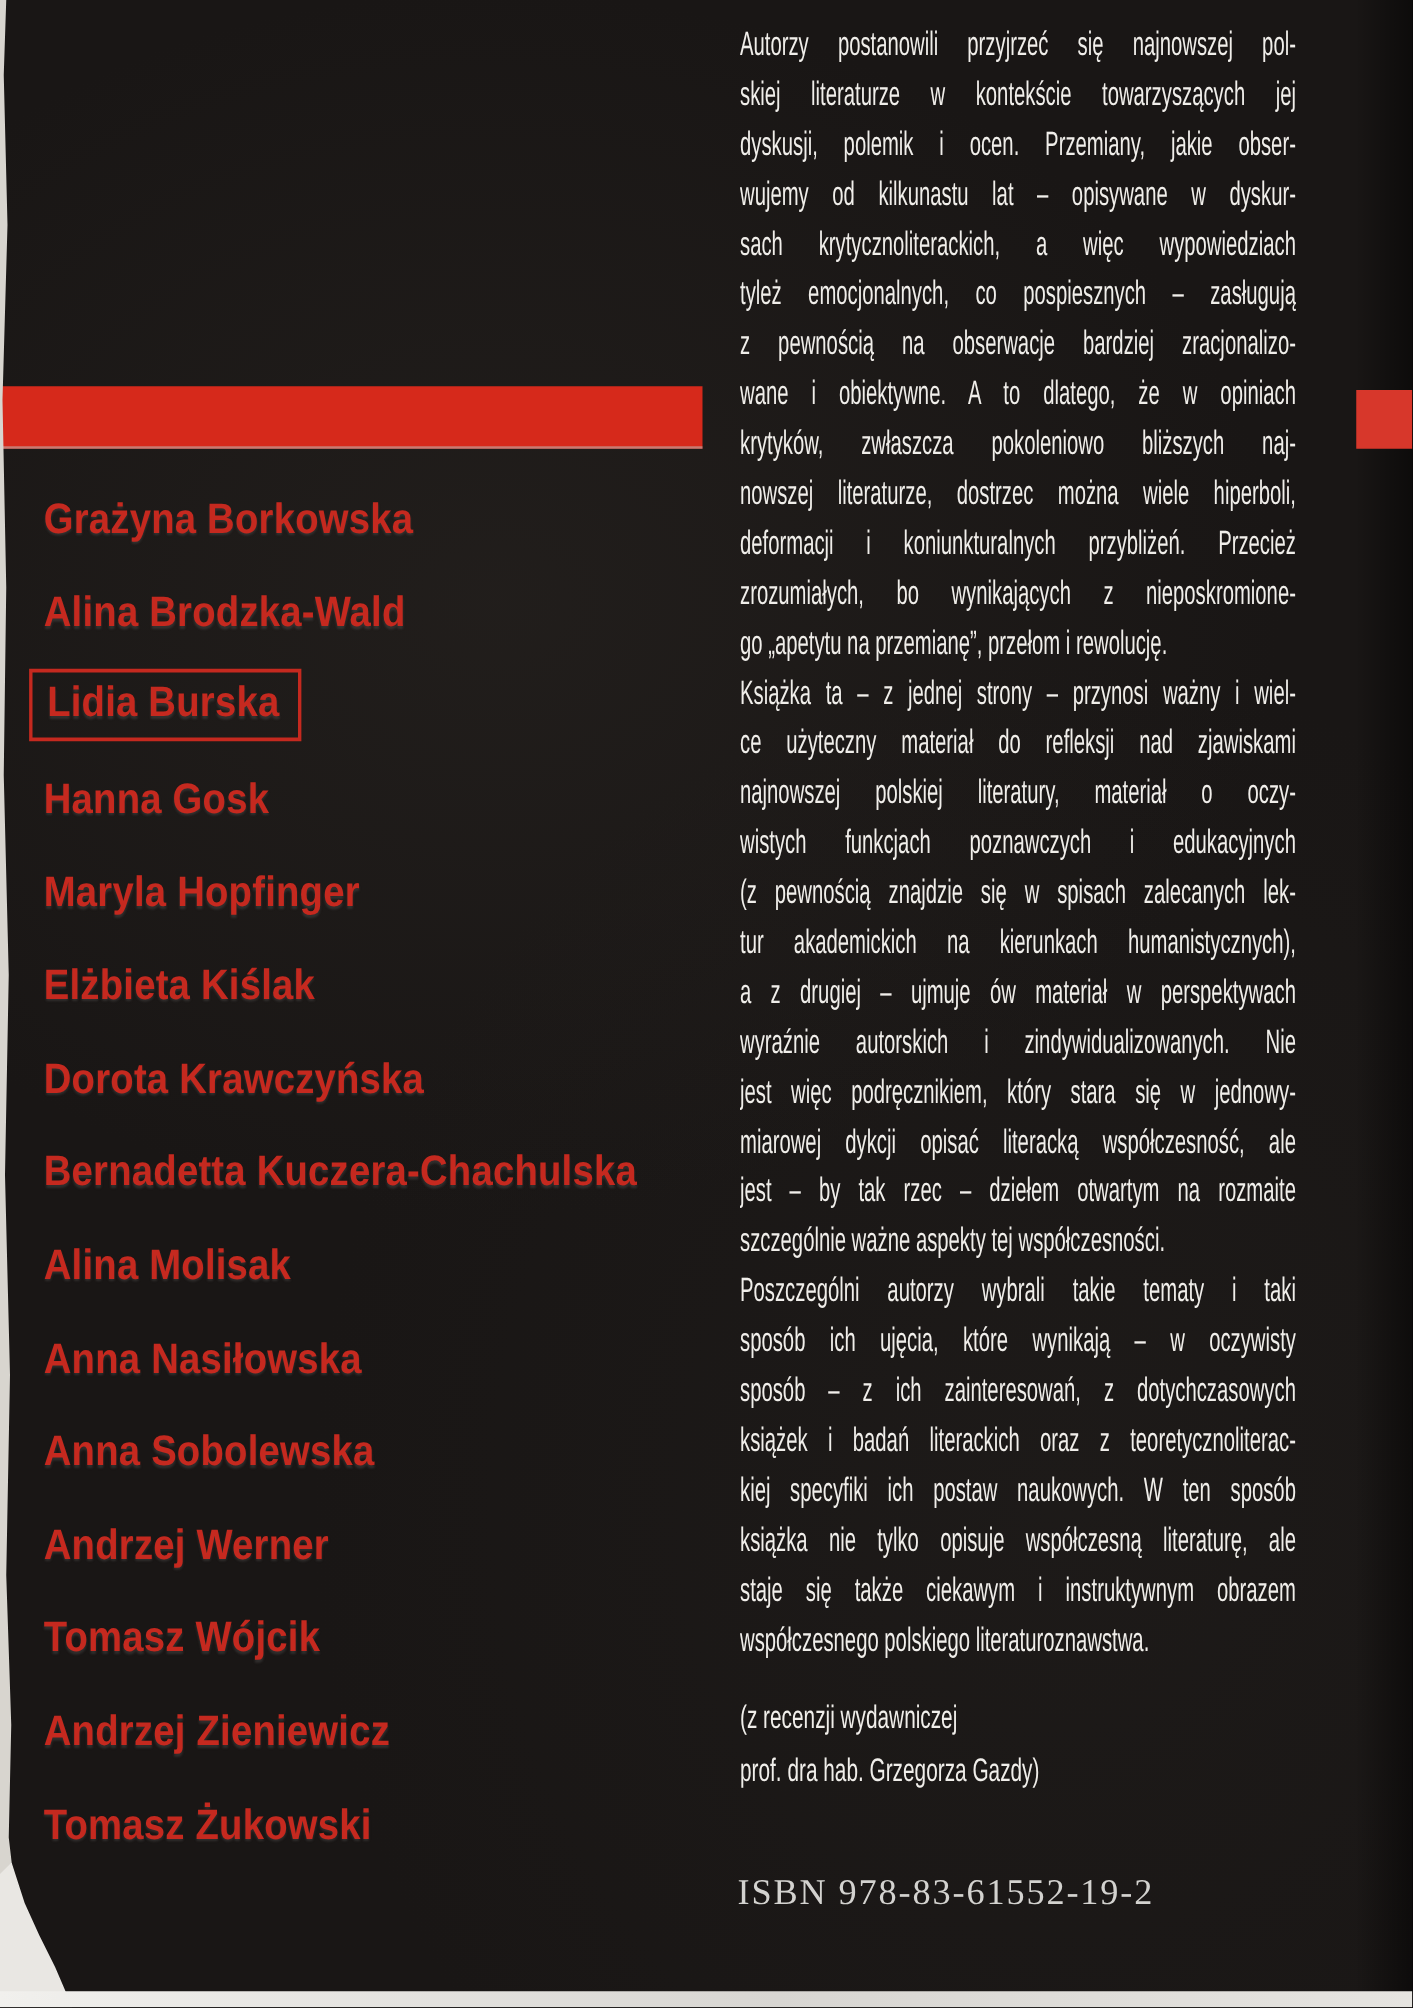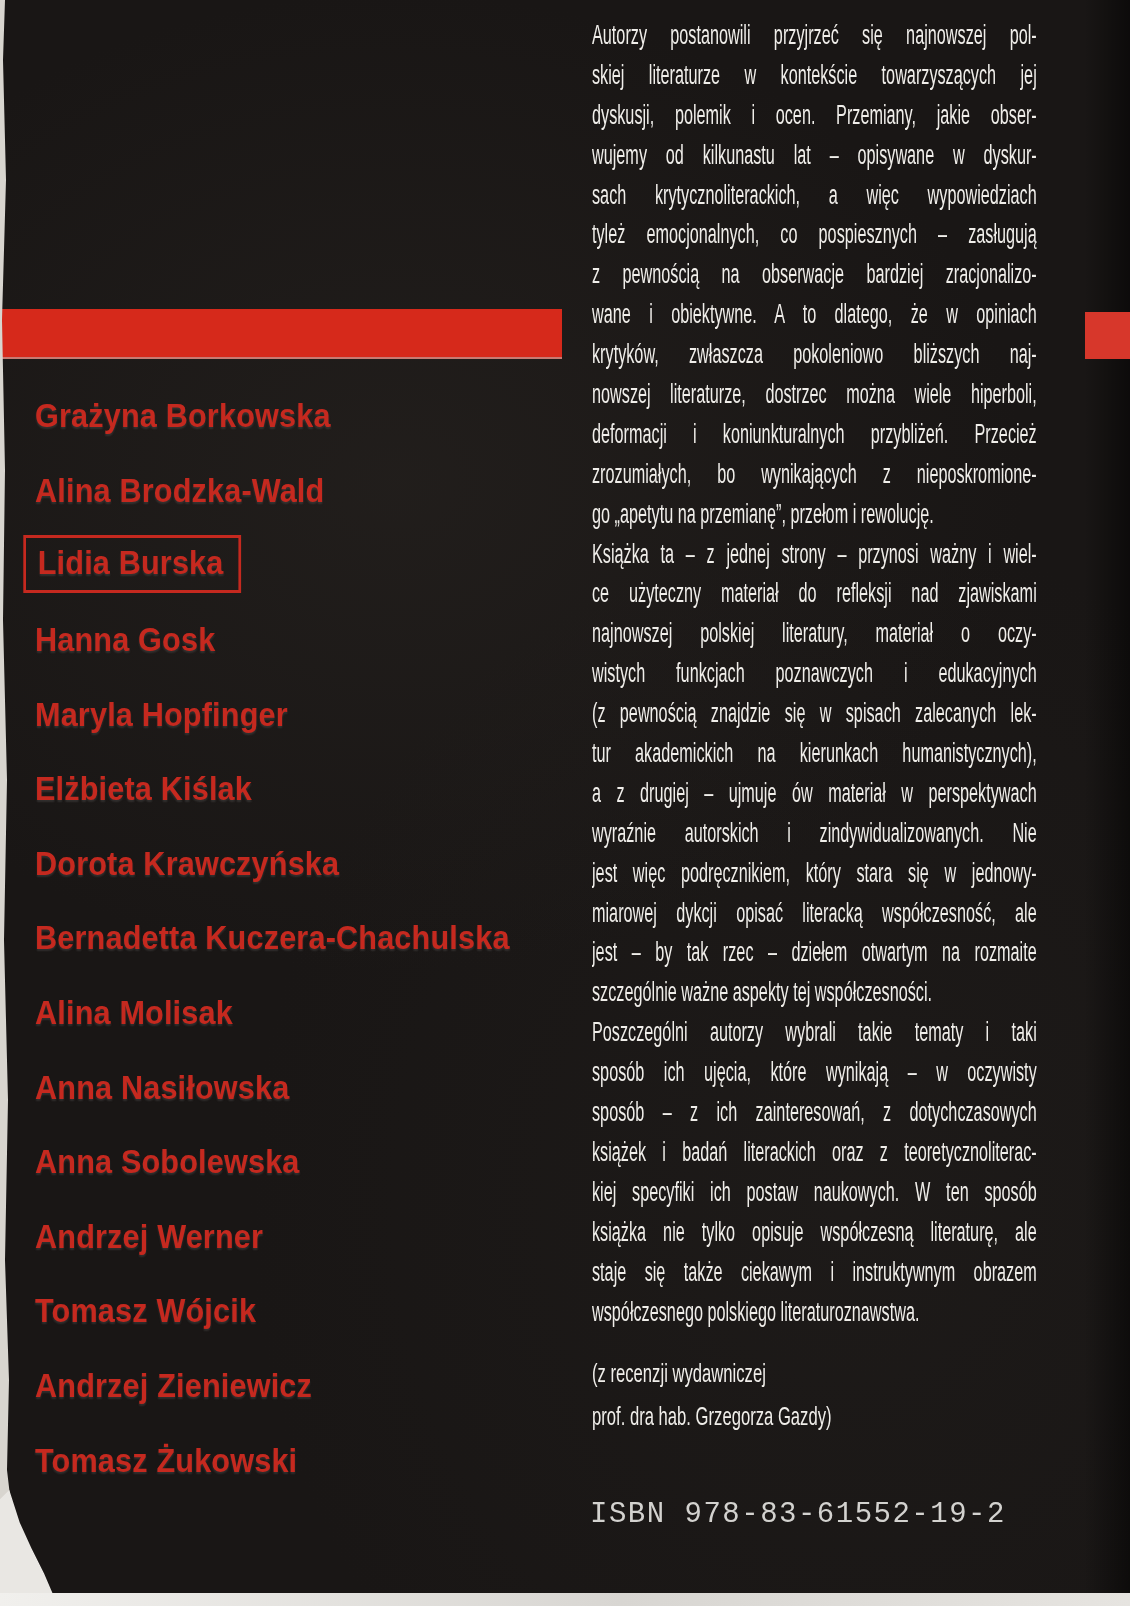--- a/index.html
+++ b/index.html
@@ -34,21 +34,21 @@
     font-size:27px; line-height:39.9px; }
   .review .line { height:39.9px; text-align:justify; text-align-last:justify;
     overflow:hidden; white-space:normal; }
   .review .line.end { text-align-last:left; }
   .credit { position:absolute; left:592px; top:1352px; width:700px;
     transform:scaleX(0.64); transform-origin:0 0;
     font-size:26px; line-height:43px; }
   .credit-line { white-space:nowrap; }
   
   .isbn { position:absolute; left:590px; top:1498px;
-    font-family:Liberation Mono, monospace; font-size:29px; letter-spacing:1.5px;
+    font-family:Liberation Serif, serif; font-size:29px; letter-spacing:1.5px;
     white-space:nowrap; }
   
   .edge-left { position:absolute; left:0; top:0; width:16px; height:1606px;
     background:#d8d5cf;
     clip-path:polygon(0 0,5px 0,3px 60px,6px 180px,2px 320px,5px 470px,3px 620px,7px 780px,4px 940px,8px 1100px,5px 1260px,9px 1380px,7px 1470px,14px 1530px,16px 1606px,0 1606px);
   }
   .corner-blob { position:absolute; left:0; top:1490px; width:58px; height:116px;
     background:#e9e7e3;
     clip-path:polygon(0 8%, 16% 0, 34% 28%, 54% 50%, 76% 72%, 100% 100%, 0 100%);
   }

